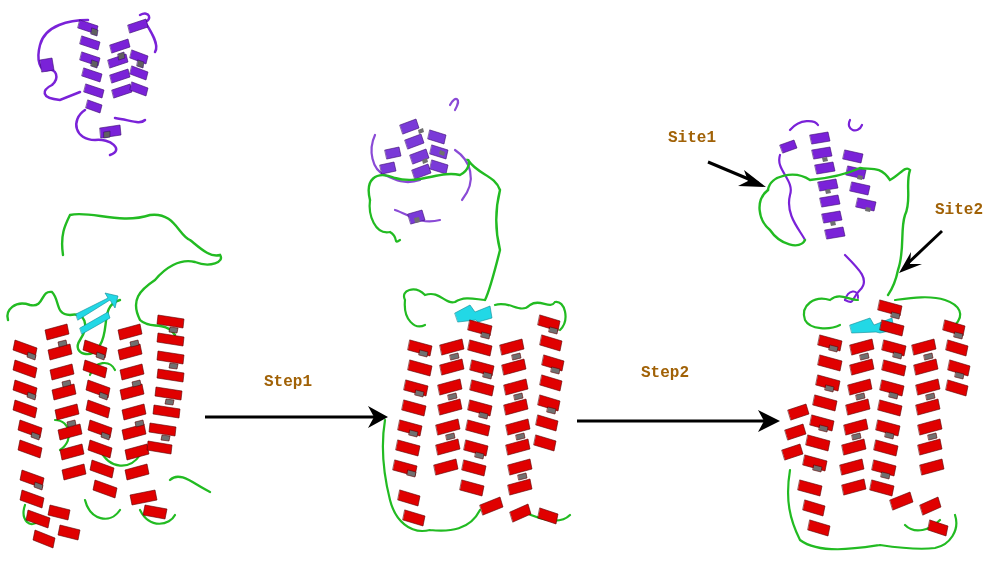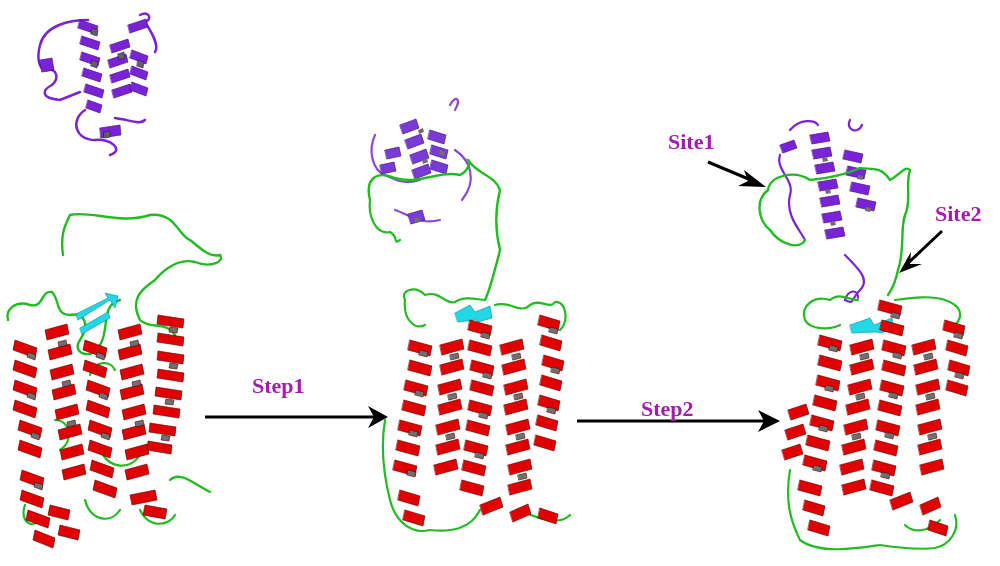--- a/index.html
+++ b/index.html
@@ -1,20 +1,20 @@
 <!DOCTYPE html>
 <html><head>
 <meta charset="utf-8">
 <style>
   html, body { margin: 0; padding: 0; background: #ffffff; }
   body { width: 1000px; height: 566px; position: relative; overflow: hidden;
          font-family: "Liberation Serif", serif; }
   .figure { position: absolute; left: 0; top: 0; width: 1000px; height: 566px; }
-  .label { position: absolute; font-weight: bold; font-size: 22px; color: #a21caf;
-           font-family: Liberation Serif, serif; white-space: nowrap; }
+  .label { position: absolute; font-weight: bold; font-size: 16px; color: #a16207;
+           font-family: Liberation Mono, monospace; white-space: nowrap; }
   svg { position: absolute; left: 0; top: 0; }
 </style>
 </head>
 <body>
 
 <div class="figure">
 
   <svg width="1000" height="566" viewBox="0 0 1000 566">
     <defs>
       <g id="helixR">
@@ -157,17 +157,17 @@
     <g>
       <line x1="708" y1="162" x2="758" y2="183" stroke="#000" stroke-width="3"></line>
       <path d="M766,187 L744,170 L748,181 L738,186z" fill="#000"></path>
     </g>
     <g>
       <line x1="942" y1="231" x2="905" y2="266" stroke="#000" stroke-width="3"></line>
       <path d="M899,273 L911,252 L910,264 L922,264z" fill="#000"></path>
     </g>
   </svg>
 
-  <div class="label" style="left:252px; top:373px;">Step1</div>
-  <div class="label" style="left:641px; top:396px;">Step2</div>
+  <div class="label" style="left:264px; top:373px;">Step1</div>
+  <div class="label" style="left:641px; top:364px;">Step2</div>
   <div class="label" style="left:668px; top:129px;">Site1</div>
   <div class="label" style="left:935px; top:201px;">Site2</div>
 </div>
 
 </body></html>

